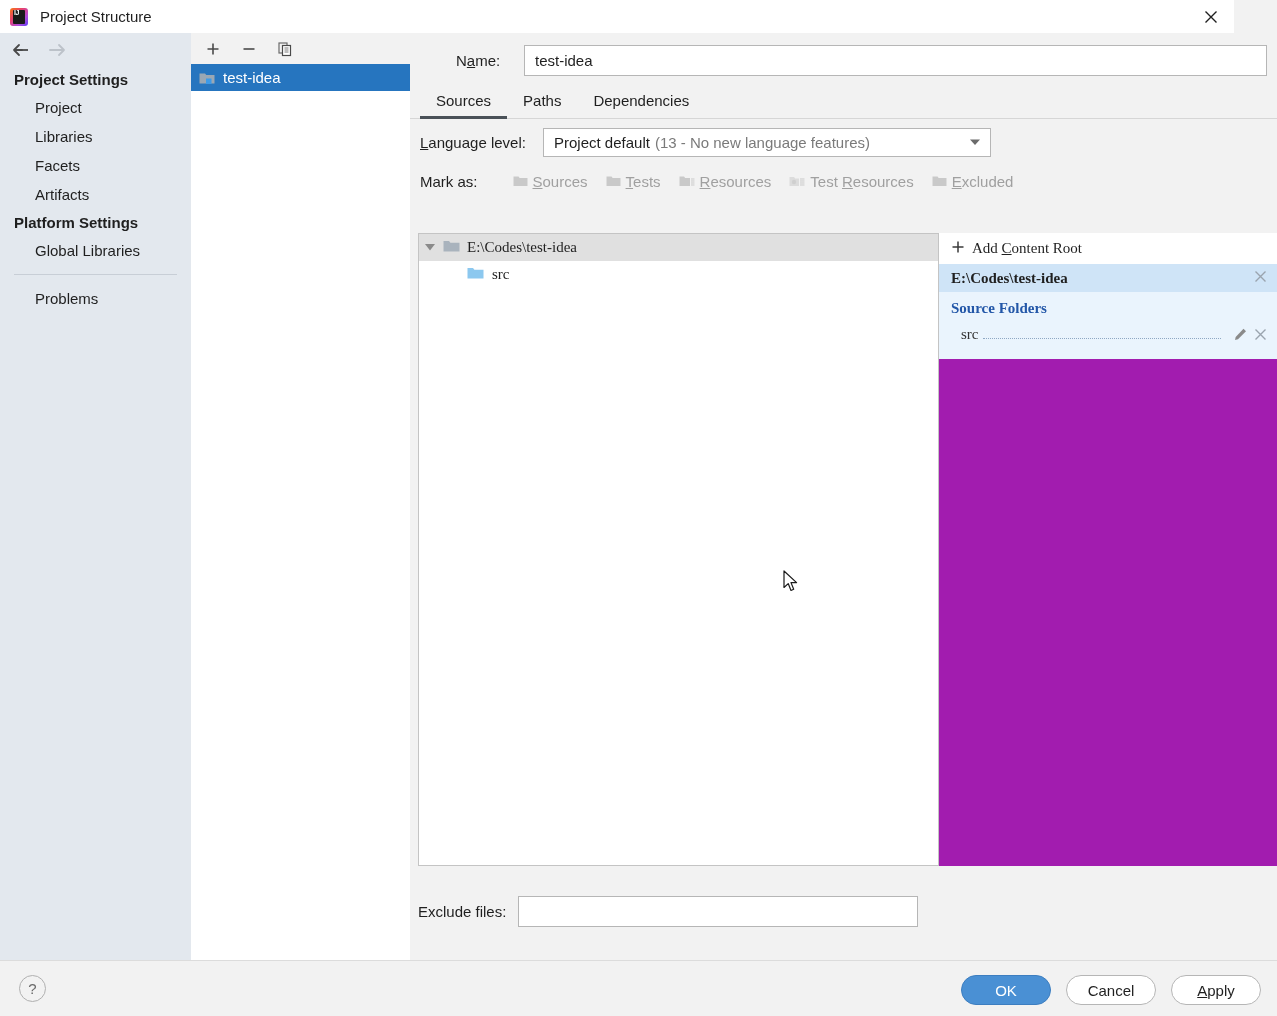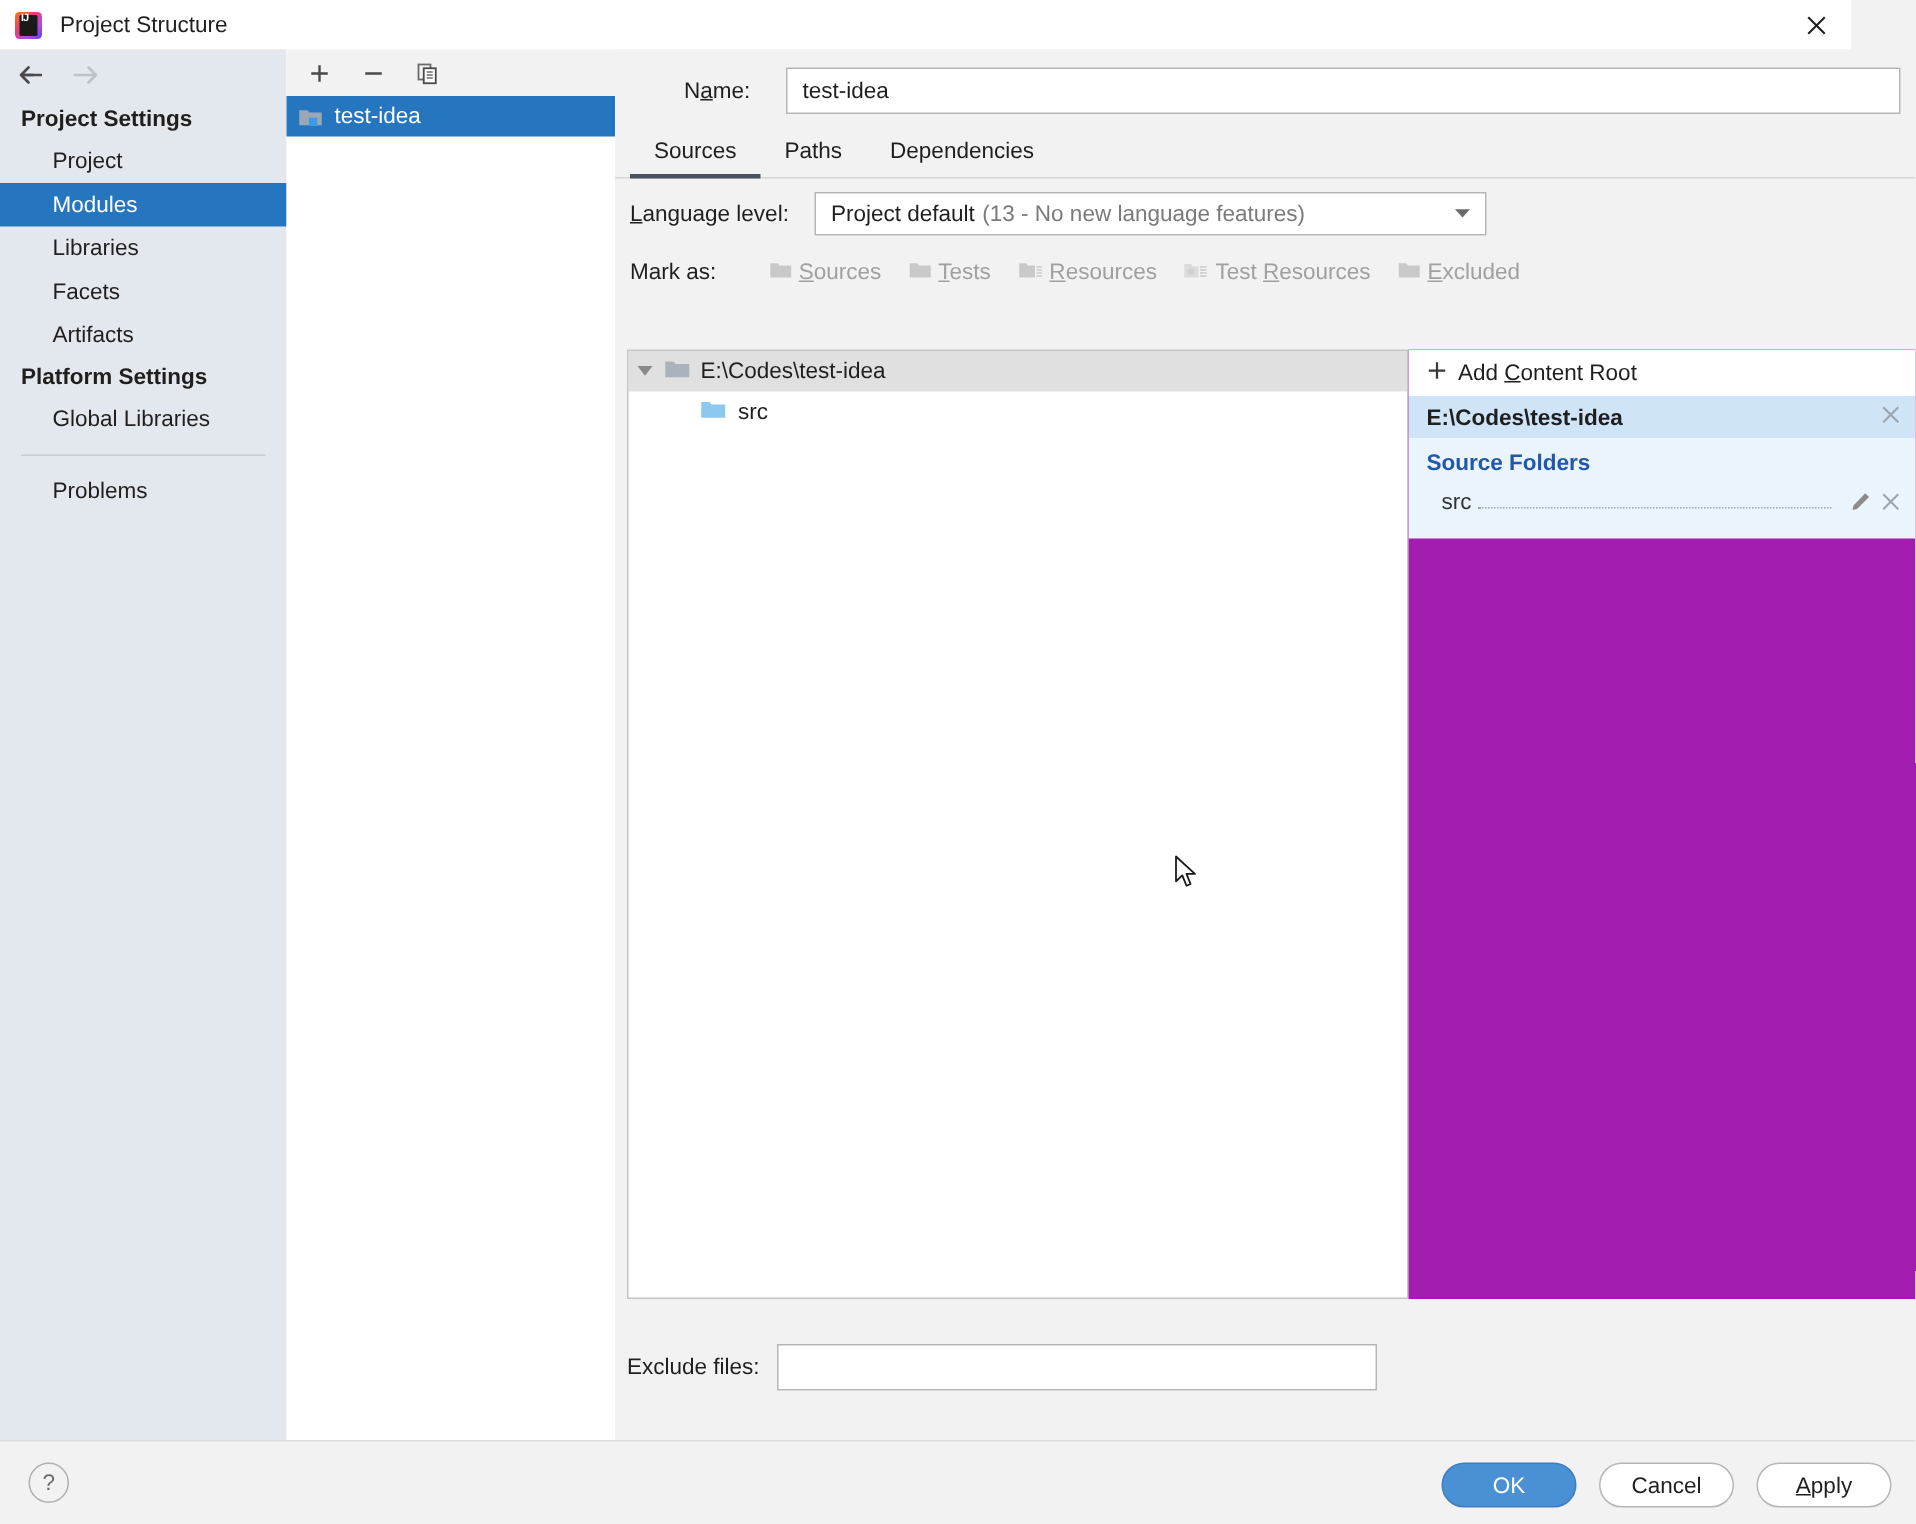--- a/index.html
+++ b/index.html
@@ -110,21 +110,21 @@
 
   .markas-row { display: flex; align-items: center; height: 32px; padding-left: 10px; gap: 0; }
   .markas-label { font-size: 15px; margin-right: 26px; }
   .mark-btn {
     display: flex; align-items: center; gap: 5px; padding: 2px 9px;
     font-size: 15px; color: #a0a0a0; cursor: default;
   }
   .mark-btn .mn { text-decoration: underline; }
 
   
-  .panes { position: absolute; left: 8px; top: 200px; width: 859px; height: 633px; display: flex; }
+  .panes { position: absolute; left: 8px; top: 200px; width: 859px; height: 633px; display: flex; font-family: Liberation Serif, serif; }
   .tree-pane {
     width: 521px; height: 633px; background: #ffffff; border: 1px solid #c4c4c4;
     position: relative;
   }
   .tree-root-row {
     height: 27px; background: #e0e0e0; display: flex; align-items: center; gap: 7px;
     padding-left: 5px; font-size: 15px;
   }
   .tree-child-row {
     height: 27px; display: flex; align-items: center; gap: 8px;
@@ -217,21 +217,20 @@
       </div>
       <div class="arr">
         <svg width="20" height="16" viewBox="0 0 20 16">
             <path d="M3 8 L17 8 M12 3 L17 8 L12 13" stroke="#bcc2c9" stroke-width="1.8" fill="none" stroke-linecap="round" stroke-linejoin="round"></path>
           </svg>
       </div>
     </div>
 
     <div class="side-group-title">Project Settings</div>
     <div class="side-item">Project</div>
-    <div class="side-item selected">Modules</div>
     <div class="side-item">Libraries</div>
     <div class="side-item">Facets</div>
     <div class="side-item">Artifacts</div>
 
     <div class="side-group-title">Platform Settings</div>
     <div class="side-item">Global Libraries</div>
 
     <div class="side-sep"></div>
     <div class="side-item">Problems</div>
   </div>

